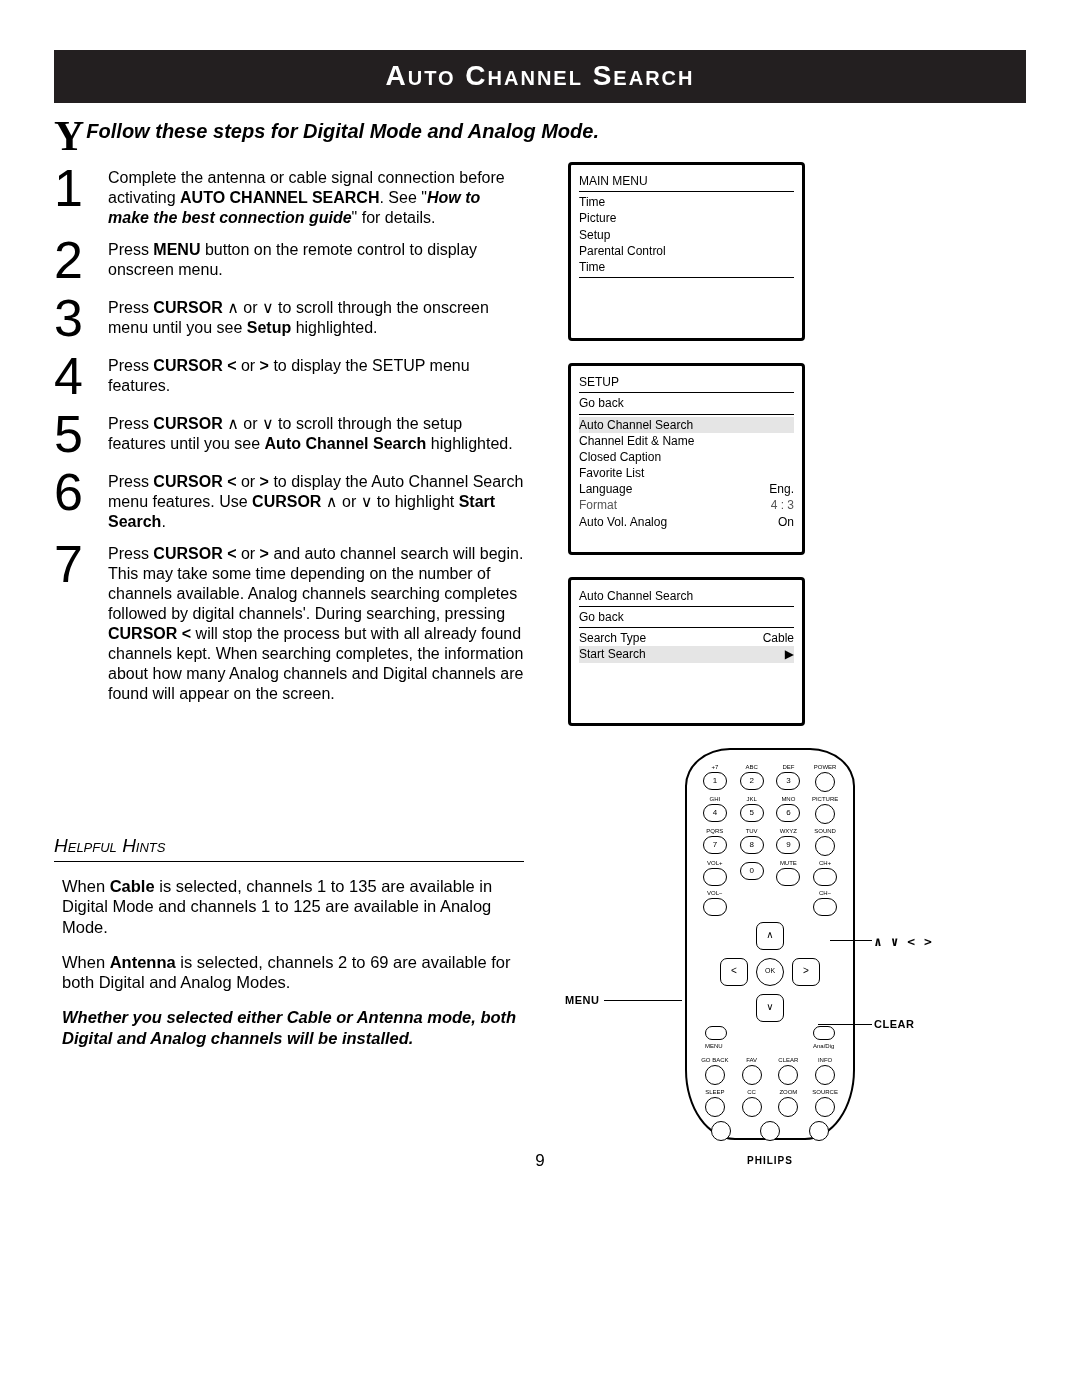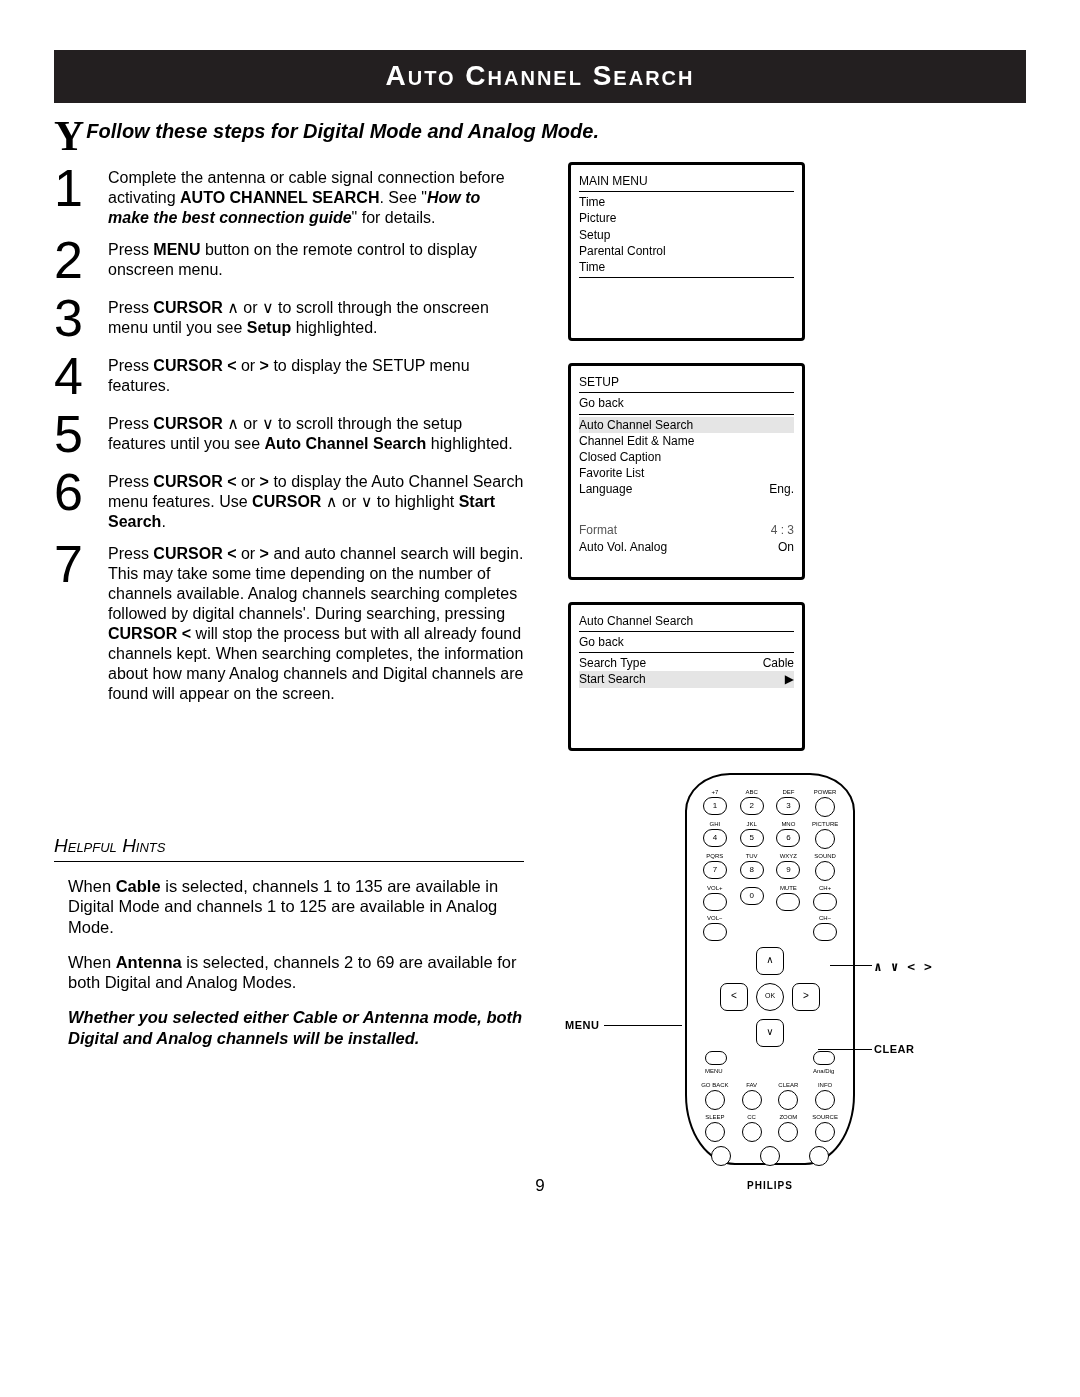--- a/index.html
+++ b/index.html
@@ -84,21 +84,21 @@
     font-variant: small-caps;
     font-style: italic;
     font-size: 19px;
     font-weight: 500;
     border-bottom: 1px solid #000;
     padding-bottom: 3px;
     margin: 130px 0 14px 0;
   }
   .hints p {
     font-size: 16.5px;
-    margin: 0 0 14px 14px;
+    margin: 0 0 14px 8px;
     line-height: 1.25;
   }
   .hints .final {
     font-style: italic;
     font-weight: bold;
   }
 
   
   .osd {
     border: 3px solid #000;
@@ -118,21 +118,20 @@
   .osd-row {
     display: flex;
     justify-content: space-between;
   }
   .osd .hl {
     background: #e5e5e5;
     color: #000;
   }
   .osd .sub {
     color: #555;
-    margin-top: 25px;
   }
   .osd .group {
     border-bottom: 1px solid #000;
     padding-bottom: 2px;
     margin-bottom: 2px;
   }
   .osd .pad { min-height: 18px; }
 
   
   .remote-wrap {

